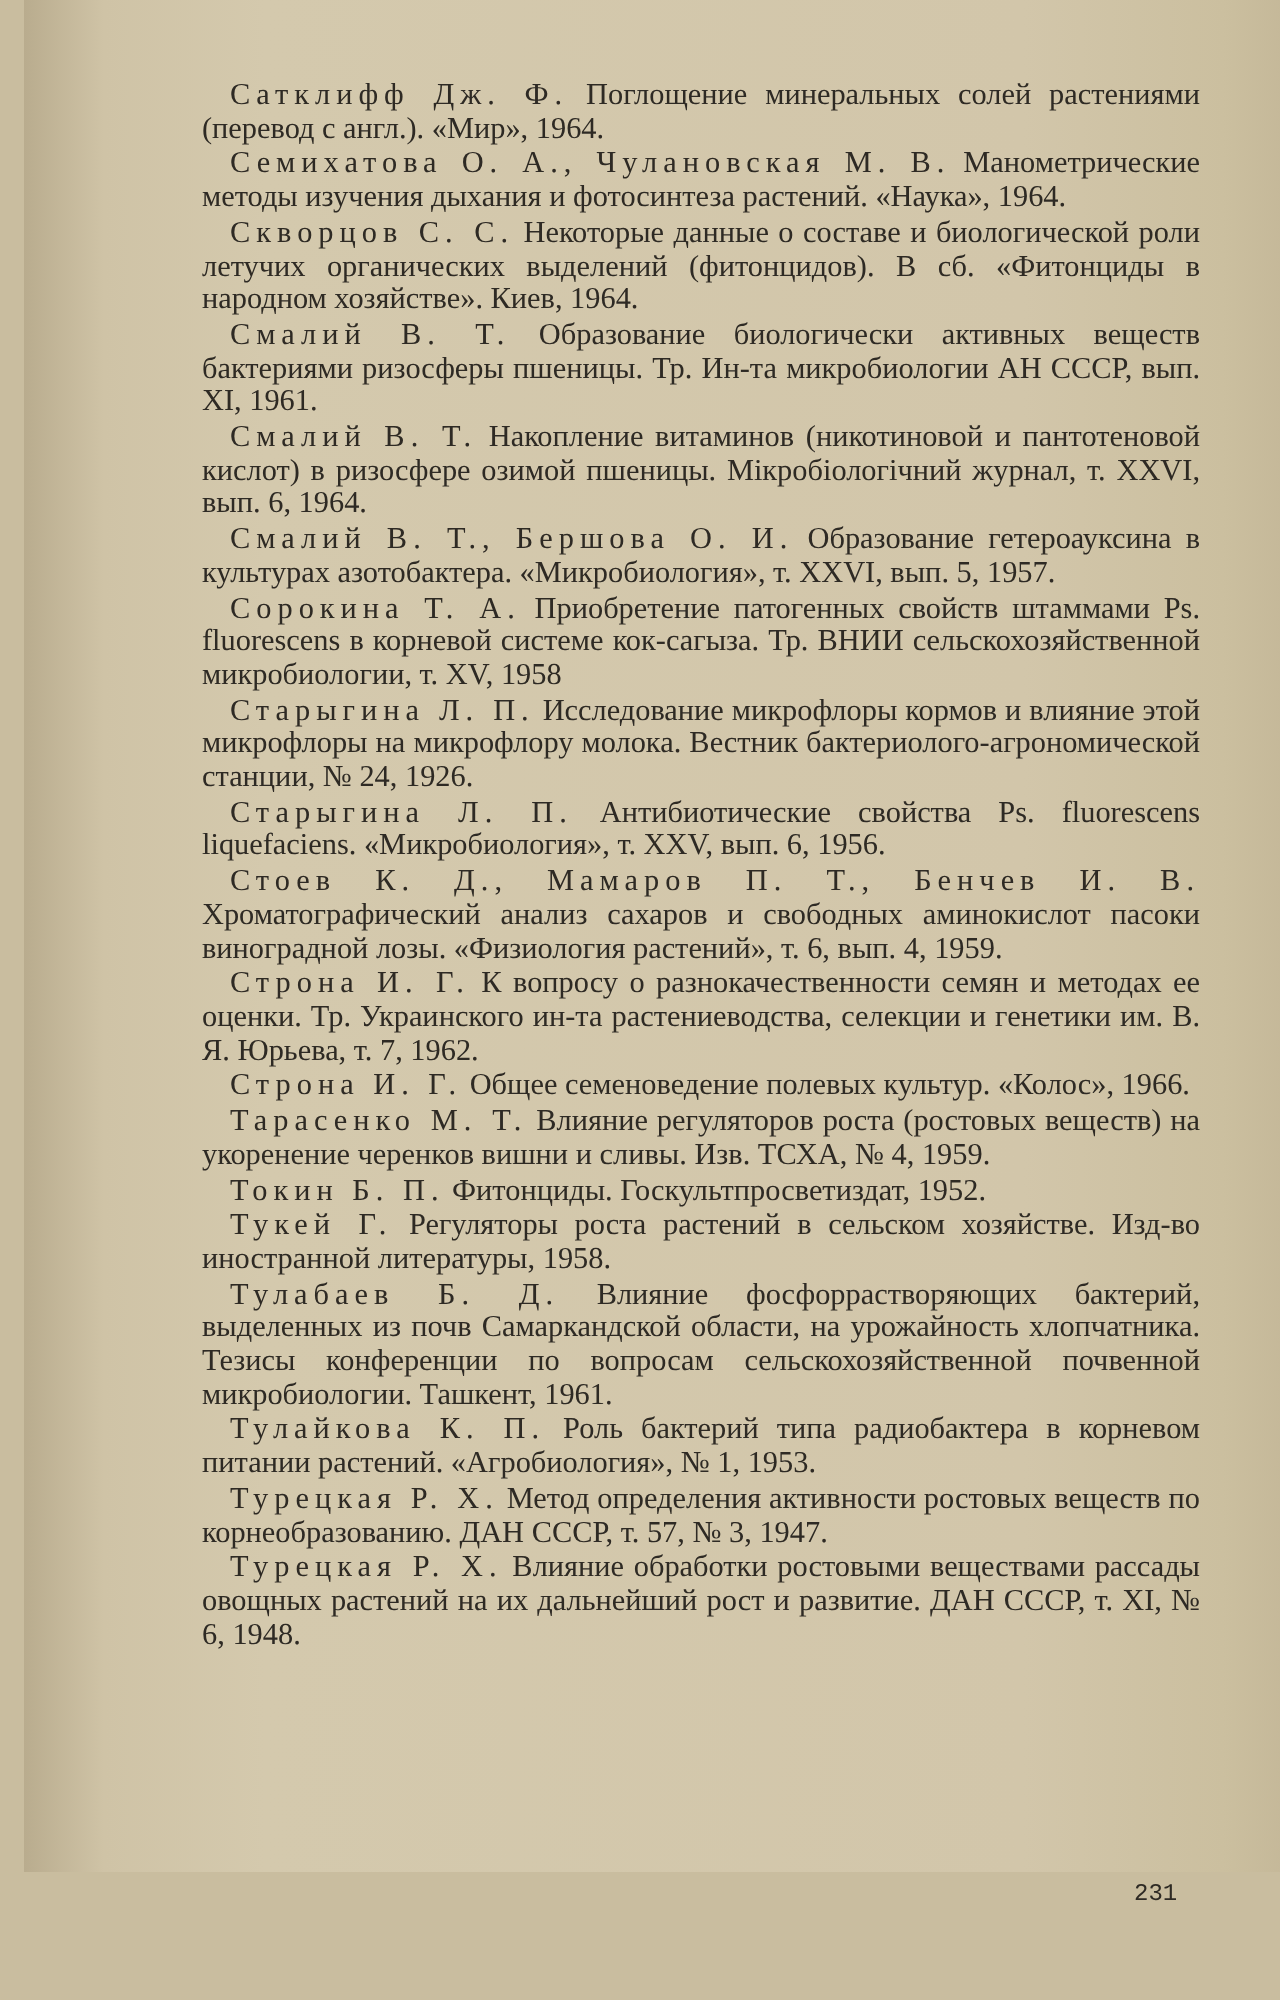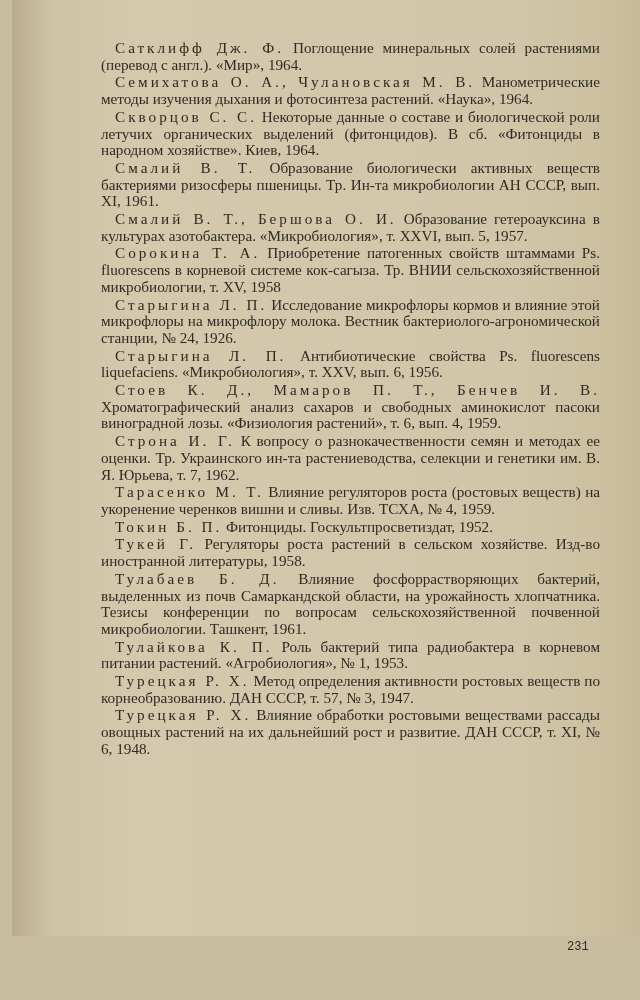--- a/index.html
+++ b/index.html
@@ -16,26 +16,28 @@
 </style>
 </head>
 <body>
 
 <div class="page">
   <div class="text">
     <p class="entry"><span class="author">Сатклифф Дж. Ф.</span><span> Поглощение минеральных солей растениями (перевод с англ.). «Мир», 1964.</span></p>
     <p class="entry"><span class="author">Семихатова О. А., Чулановская М. В.</span><span> Манометрические методы изучения дыхания и фотосинтеза растений. «Наука», 1964.</span></p>
     <p class="entry"><span class="author">Скворцов С. С.</span><span> Некоторые данные о составе и биологической роли летучих органических выделений (фитонцидов). В сб. «Фитонциды в народном хозяйстве». Киев, 1964.</span></p>
     <p class="entry"><span class="author">Смалий В. Т.</span><span> Образование биологически активных веществ бактериями ризосферы пшеницы. Тр. Ин-та микробиологии АН СССР, вып. XI, 1961.</span></p>
+    <p class="entry"><span class="author">Смалий В. Т.</span><span> Накопление витаминов (никотиновой и пантотеновой кислот) в ризосфере озимой пшеницы. Мікробіологічний журнал, т. XXVI, вып. 6, 1964.</span></p>
     <p class="entry"><span class="author">Смалий В. Т., Бершова О. И.</span><span> Образование гетероауксина в культурах азотобактера. «Микробиология», т. XXVI, вып. 5, 1957.</span></p>
     <p class="entry"><span class="author">Сорокина Т. А.</span><span> Приобретение патогенных свойств штаммами Ps. fluorescens в корневой системе кок-сагыза. Тр. ВНИИ сельскохозяйственной микробиологии, т. XV, 1958</span></p>
     <p class="entry"><span class="author">Старыгина Л. П.</span><span> Исследование микрофлоры кормов и влияние этой микрофлоры на микрофлору молока. Вестник бактериолого-агрономической станции, № 24, 1926.</span></p>
     <p class="entry"><span class="author">Старыгина Л. П.</span><span> Антибиотические свойства Ps. fluorescens liquefaciens. «Микробиология», т. XXV, вып. 6, 1956.</span></p>
     <p class="entry"><span class="author">Стоев К. Д., Мамаров П. Т., Бенчев И. В.</span><span> Хроматографический анализ сахаров и свободных аминокислот пасоки виноградной лозы. «Физиология растений», т. 6, вып. 4, 1959.</span></p>
     <p class="entry"><span class="author">Строна И. Г.</span><span> К вопросу о разнокачественности семян и методах ее оценки. Тр. Украинского ин-та растениеводства, селекции и генетики им. В. Я. Юрьева, т. 7, 1962.</span></p>
+    <p class="entry"><span class="author">Строна И. Г.</span><span> Общее семеноведение полевых культур. «Колос», 1966.</span></p>
     <p class="entry"><span class="author">Тарасенко М. Т.</span><span> Влияние регуляторов роста (ростовых веществ) на укоренение черенков вишни и сливы. Изв. ТСХА, № 4, 1959.</span></p>
     <p class="entry"><span class="author">Токин Б. П.</span><span> Фитонциды. Госкультпросветиздат, 1952.</span></p>
     <p class="entry"><span class="author">Тукей Г.</span><span> Регуляторы роста растений в сельском хозяйстве. Изд-во иностранной литературы, 1958.</span></p>
     <p class="entry"><span class="author">Тулабаев Б. Д.</span><span> Влияние фосфоррастворяющих бактерий, выделенных из почв Самаркандской области, на урожайность хлопчатника. Тезисы конференции по вопросам сельскохозяйственной почвенной микробиологии. Ташкент, 1961.</span></p>
     <p class="entry"><span class="author">Тулайкова К. П.</span><span> Роль бактерий типа радиобактера в корневом питании растений. «Агробиология», № 1, 1953.</span></p>
     <p class="entry"><span class="author">Турецкая Р. Х.</span><span> Метод определения активности ростовых веществ по корнеобразованию. ДАН СССР, т. 57, № 3, 1947.</span></p>
     <p class="entry"><span class="author">Турецкая Р. Х.</span><span> Влияние обработки ростовыми веществами рассады овощных растений на их дальнейший рост и развитие. ДАН СССР, т. XI, № 6, 1948.</span></p>
   </div>
   <div class="pagenum">231</div>
 </div>

